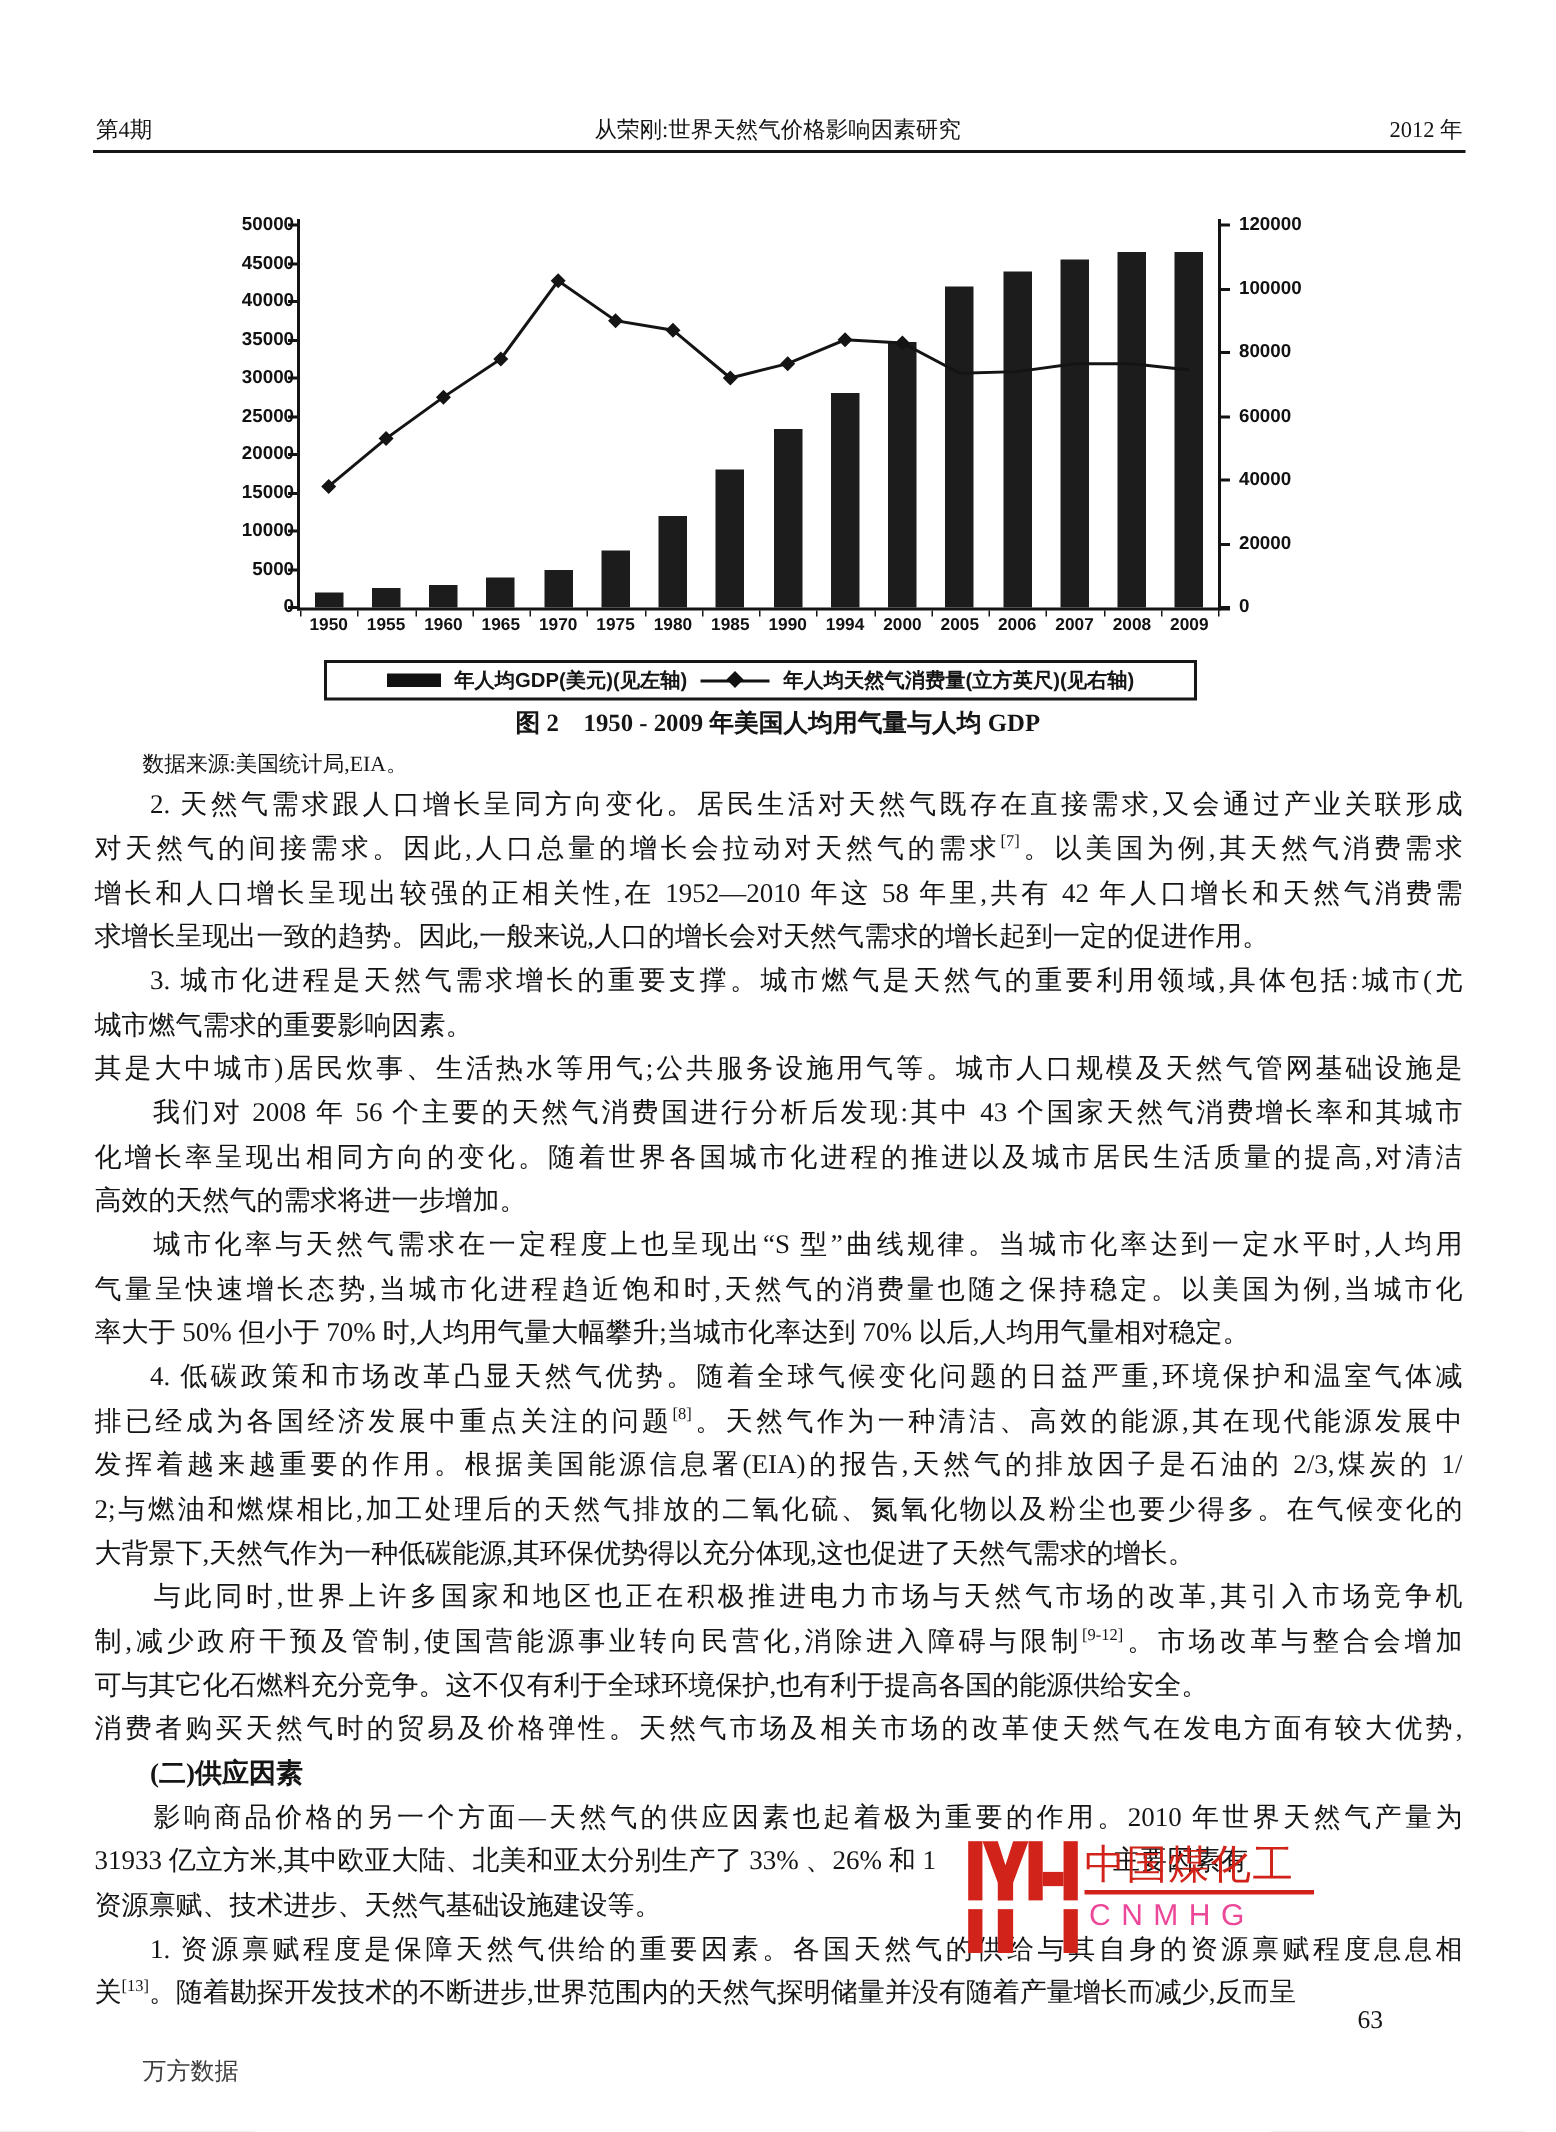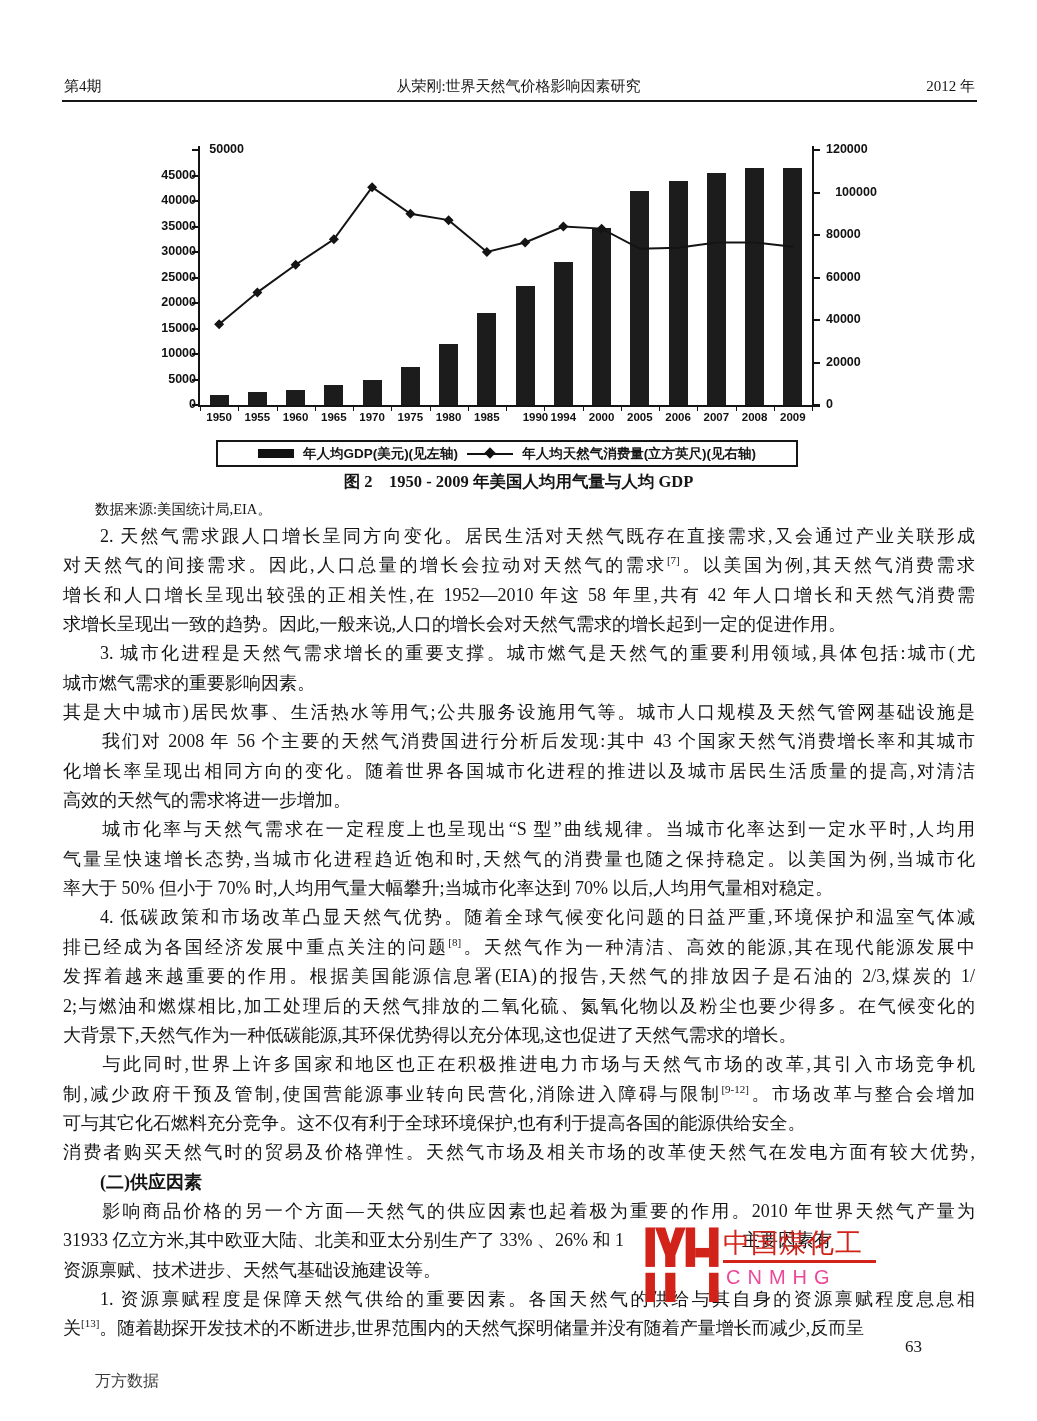--- a/index.html
+++ b/index.html
@@ -89,33 +89,33 @@
       <div class="ax-lab left" style="left: 0px; top: 131.5px;">25000</div>
       <div class="tick" style="left: 32px; top: 113px; width: 6px; height: 2px;"></div>
       <div class="ax-lab left" style="left: 0px; top: 106px;">30000</div>
       <div class="tick" style="left: 32px; top: 87.5px; width: 6px; height: 2px;"></div>
       <div class="ax-lab left" style="left: 0px; top: 80.5px;">35000</div>
       <div class="tick" style="left: 32px; top: 62px; width: 6px; height: 2px;"></div>
       <div class="ax-lab left" style="left: 0px; top: 55px;">40000</div>
       <div class="tick" style="left: 32px; top: 36.5px; width: 6px; height: 2px;"></div>
       <div class="ax-lab left" style="left: 0px; top: 29.5px;">45000</div>
       <div class="tick" style="left: 32px; top: 11px; width: 6px; height: 2px;"></div>
-      <div class="ax-lab left" style="left: 0px; top: 4px; margin-left: 48px;">50000</div>
+      <div class="ax-lab left" style="left: 0px; top: 4px;">50000</div>
       <div class="tick" style="left: 654px; top: 266px; width: 6px; height: 2px;"></div>
       <div class="ax-lab right" style="left: 666px; top: 259px;">0</div>
       <div class="tick" style="left: 654px; top: 223.5px; width: 6px; height: 2px;"></div>
       <div class="ax-lab right" style="left: 666px; top: 216.5px;">20000</div>
       <div class="tick" style="left: 654px; top: 181px; width: 6px; height: 2px;"></div>
       <div class="ax-lab right" style="left: 666px; top: 174px;">40000</div>
       <div class="tick" style="left: 654px; top: 138.5px; width: 6px; height: 2px;"></div>
       <div class="ax-lab right" style="left: 666px; top: 131.5px;">60000</div>
       <div class="tick" style="left: 654px; top: 96px; width: 6px; height: 2px;"></div>
       <div class="ax-lab right" style="left: 666px; top: 89px;">80000</div>
       <div class="tick" style="left: 654px; top: 53.5px; width: 6px; height: 2px;"></div>
-      <div class="ax-lab right" style="left: 666px; top: 46.5px; text-align: center;">100000</div>
+      <div class="ax-lab right" style="left: 666px; top: 46.5px;">100000</div>
       <div class="tick" style="left: 654px; top: 11px; width: 6px; height: 2px;"></div>
       <div class="ax-lab right" style="left: 666px; top: 4px;">120000</div>
       <div class="bar" style="left: 49.625px; top: 256.8px; width: 19px; height: 10.2px;"></div>
       <div class="bar" style="left: 87.875px; top: 254.25px; width: 19px; height: 12.75px;"></div>
       <div class="bar" style="left: 126.125px; top: 251.7px; width: 19px; height: 15.3px;"></div>
       <div class="bar" style="left: 164.375px; top: 246.6px; width: 19px; height: 20.4px;"></div>
       <div class="bar" style="left: 202.625px; top: 241.5px; width: 19px; height: 25.5px;"></div>
       <div class="bar" style="left: 240.875px; top: 228.75px; width: 19px; height: 38.25px;"></div>
       <div class="bar" style="left: 279.125px; top: 205.8px; width: 19px; height: 61.2px;"></div>
       <div class="bar" style="left: 317.375px; top: 175.2px; width: 19px; height: 91.8px;"></div>
@@ -128,21 +128,21 @@
       <div class="bar" style="left: 585.125px; top: 29.85px; width: 19px; height: 237.15px;"></div>
       <div class="bar" style="left: 623.375px; top: 29.85px; width: 19px; height: 237.15px;"></div>
       <div class="xlab" style="left: 36px; top: 273px; width: 46.25px;">1950</div>
       <div class="xlab" style="left: 74.25px; top: 273px; width: 46.25px;">1955</div>
       <div class="xlab" style="left: 112.5px; top: 273px; width: 46.25px;">1960</div>
       <div class="xlab" style="left: 150.75px; top: 273px; width: 46.25px;">1965</div>
       <div class="xlab" style="left: 189px; top: 273px; width: 46.25px;">1970</div>
       <div class="xlab" style="left: 227.25px; top: 273px; width: 46.25px;">1975</div>
       <div class="xlab" style="left: 265.5px; top: 273px; width: 46.25px;">1980</div>
       <div class="xlab" style="left: 303.75px; top: 273px; width: 46.25px;">1985</div>
-      <div class="xlab" style="left: 342px; top: 273px; width: 46.25px; text-align: right;">1990</div>
+      <div class="xlab" style="left: 342px; top: 273px; width: 46.25px;">1990</div>
       <div class="xlab" style="left: 380.25px; top: 273px; width: 46.25px;">1994</div>
       <div class="xlab" style="left: 418.5px; top: 273px; width: 46.25px;">2000</div>
       <div class="xlab" style="left: 456.75px; top: 273px; width: 46.25px;">2005</div>
       <div class="xlab" style="left: 495px; top: 273px; width: 46.25px;">2006</div>
       <div class="xlab" style="left: 533.25px; top: 273px; width: 46.25px;">2007</div>
       <div class="xlab" style="left: 571.5px; top: 273px; width: 46.25px;">2008</div>
       <div class="xlab" style="left: 609.75px; top: 273px; width: 46.25px;">2009</div>
       <div class="tick" style="left: 40px; top: 269px; width: 1px; height: 4px;"></div>
       <div class="tick" style="left: 78.25px; top: 269px; width: 1px; height: 4px;"></div>
       <div class="tick" style="left: 116.5px; top: 269px; width: 1px; height: 4px;"></div>

